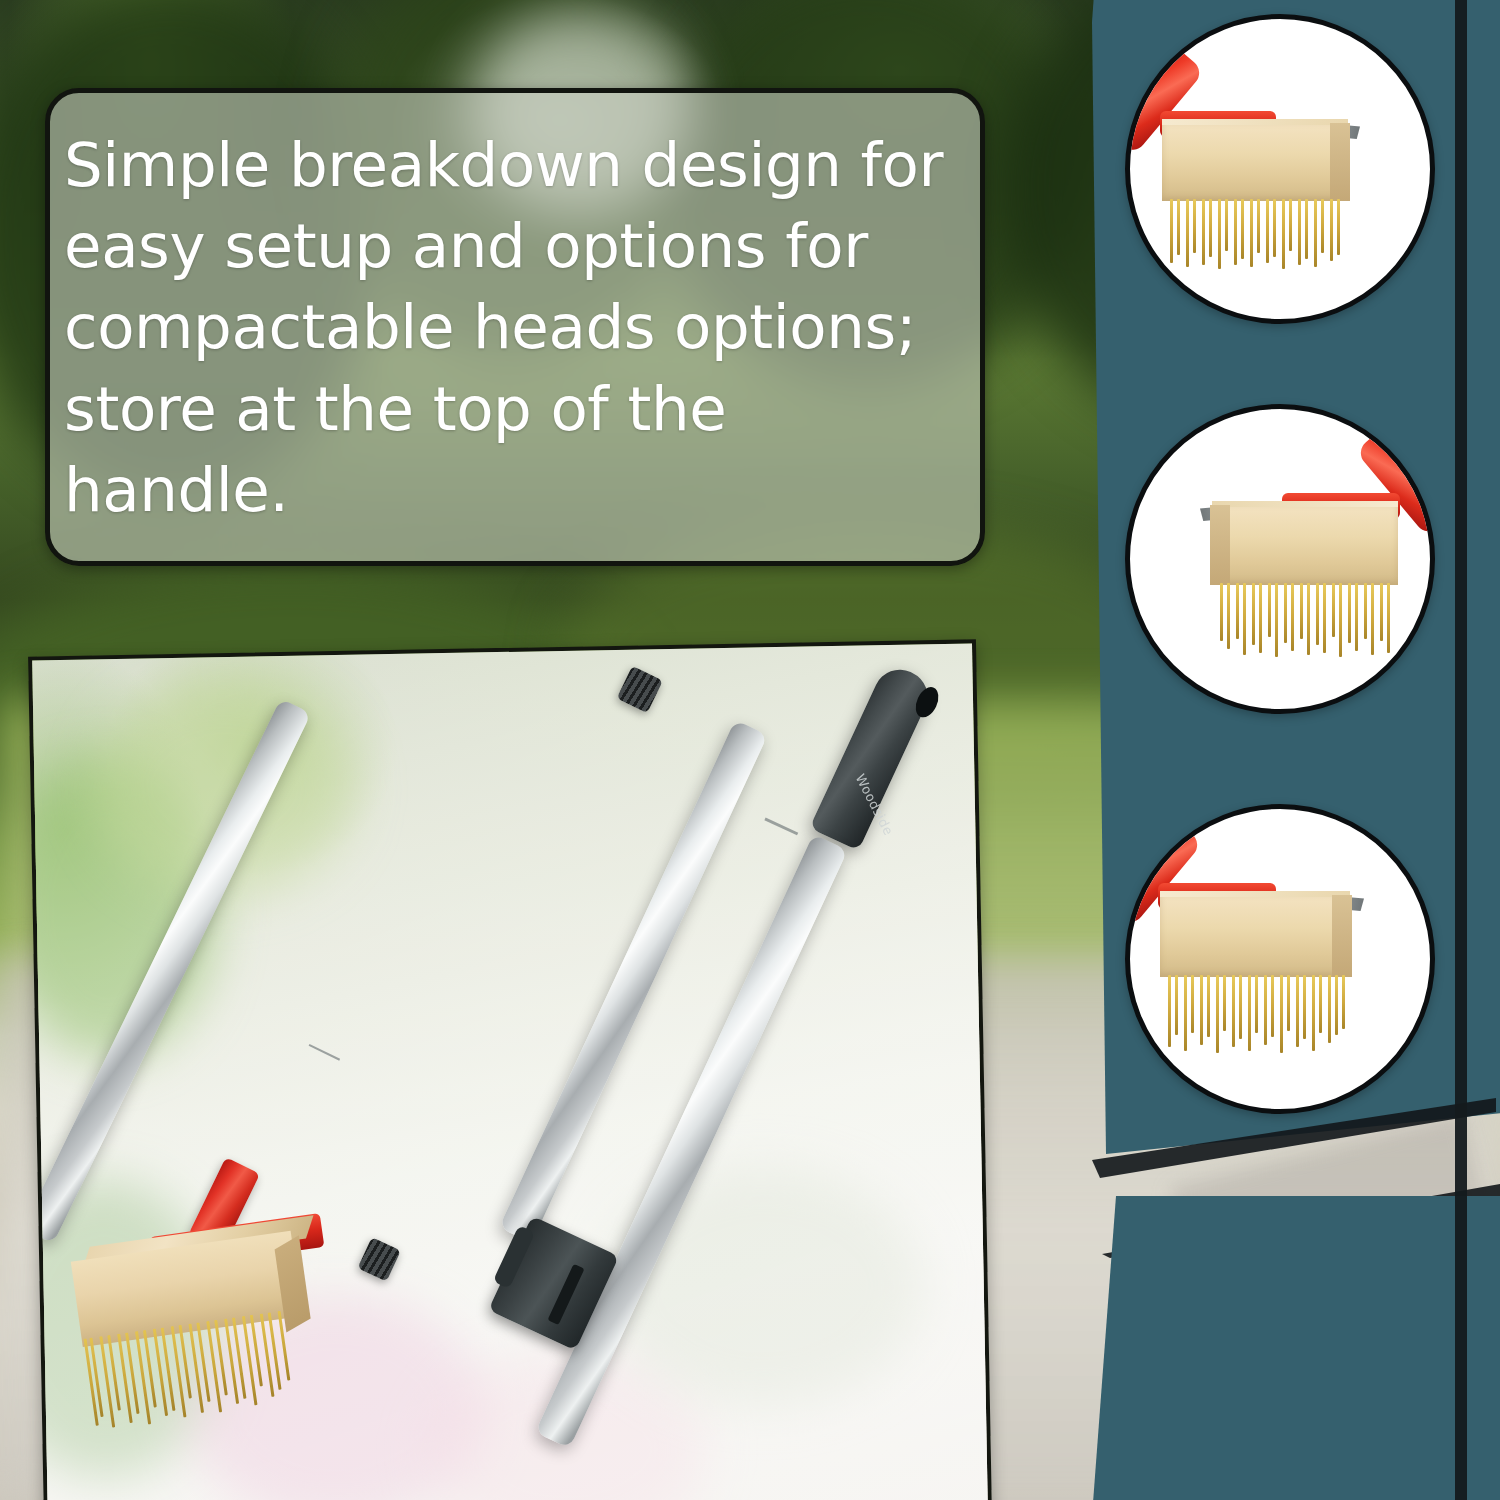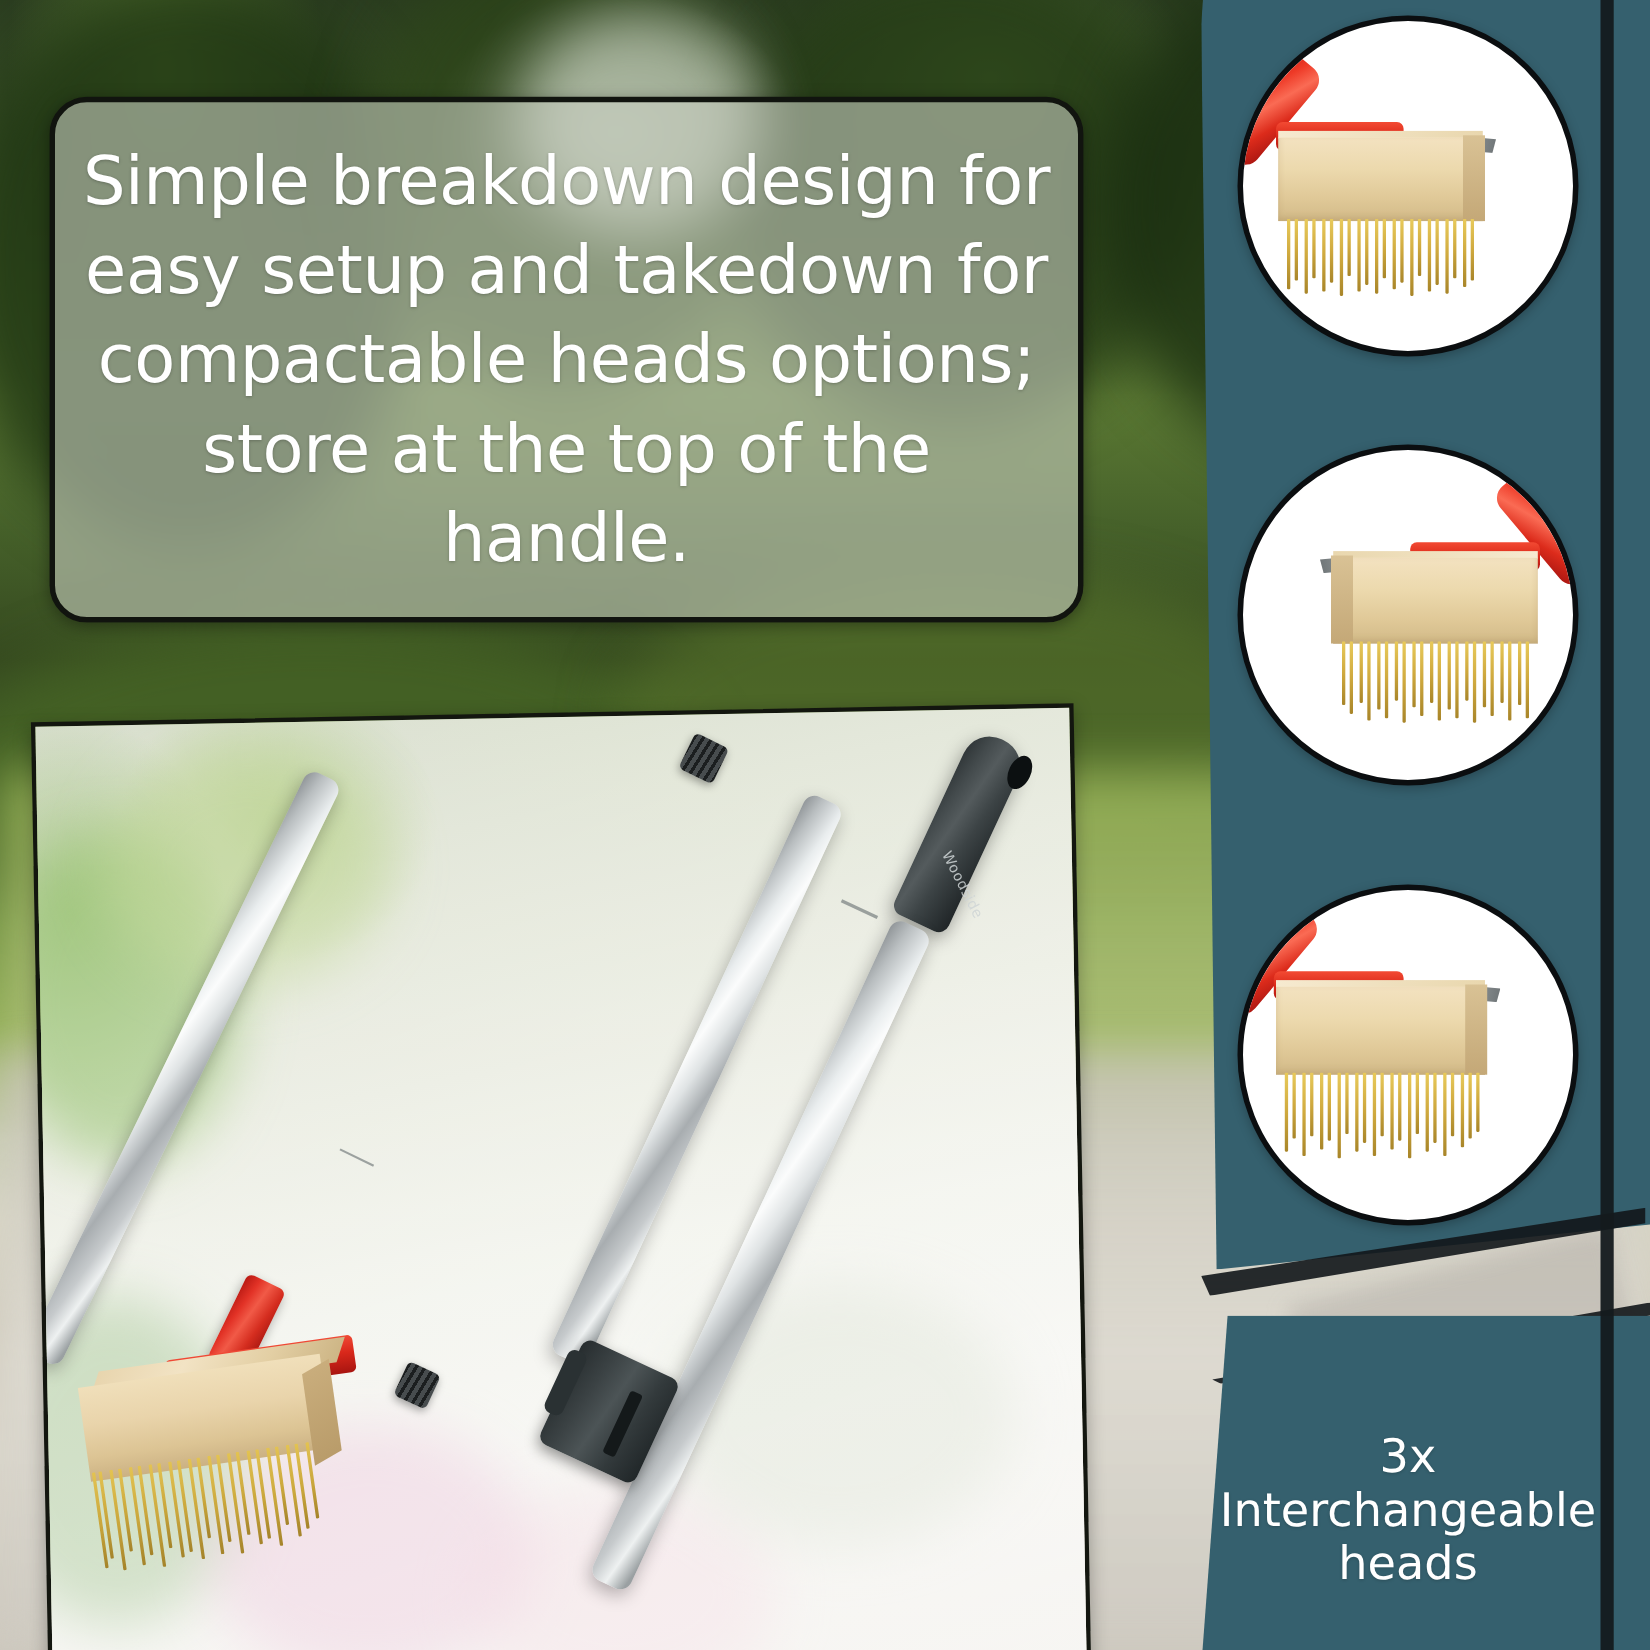--- a/index.html
+++ b/index.html
@@ -48,21 +48,21 @@
   .text-card{
     position:absolute;left:45px;top:88px;width:930px;height:468px;
     border:5px solid #11140f;border-radius:34px;
     background:rgba(203,208,196,.58);
     backdrop-filter:blur(3px);
     box-shadow:0 3px 14px rgba(0,0,0,.35);
     display:flex;align-items:center;justify-content:center;
     overflow:hidden;
   }
   .text-card-inner{
-    width:100%;text-align:center;color:#ffffff;
+    width:100%;text-align:left;color:#ffffff;
     font-family:"DejaVu Sans", sans-serif;
     font-size:61px;line-height:1.33;font-weight:400;
     letter-spacing:-.4px;
     padding:0 14px;box-sizing:border-box;
     text-shadow:0 1px 3px rgba(0,0,0,.25);
   }
 
   
   .product-panel{
     position:absolute;left:28px;top:648px;width:940px;height:880px;
@@ -235,21 +235,21 @@
     <div class="bg-path"></div>
     <div class="bg-paving" style="left:1180px;top:1150px;width:300px;height:120px;transform:rotate(-14deg);"></div>
     <div class="bg-paving" style="left:1150px;top:1260px;width:340px;height:110px;transform:rotate(-12deg);"></div>
     <div class="bg-flower" style="left:120px;top:1290px;width:110px;height:90px;background:rgba(214,120,160,.45);"></div>
     <div class="bg-flower" style="left:300px;top:1350px;width:120px;height:90px;background:rgba(226,150,180,.4);"></div>
   </div>
 
   <div class="text-card">
     <div class="text-card-inner">
       <div>Simple breakdown design for</div>
-      <div>easy setup and takedown for</div>
+      <div>easy setup and options for</div>
       <div>compactable heads options;</div>
       <div>store at the top of the handle.</div>
     </div>
   </div>
 
   <div class="product-panel">
     <div class="pp-bg"></div>
     <div class="pp-blur" style="left:-40px;top:100px;width:220px;height:300px;background:rgba(120,175,70,.7);"></div>
     <div class="pp-blur" style="left:60px;top:20px;width:260px;height:220px;background:rgba(170,200,110,.55);"></div>
     <div class="pp-blur" style="left:-60px;top:520px;width:240px;height:300px;background:rgba(90,150,60,.45);"></div>
@@ -420,19 +420,14 @@
         <div class="sbb" style="left:139px;top:0;width:3px;height:64px;"></div>
         <div class="sbb" style="left:148px;top:0;width:3px;height:76px;"></div>
         <div class="sbb" style="left:155px;top:0;width:3px;height:58px;"></div>
         <div class="sbb" style="left:164px;top:0;width:3px;height:68px;"></div>
         <div class="sbb" style="left:171px;top:0;width:3px;height:60px;"></div>
         <div class="sbb" style="left:178px;top:0;width:3px;height:54px;"></div>
       </div>
     </div>
   </div>
 
-  <div class="teal-label">
-    <div>3x</div>
-    <div>Interchangeable</div>
-    <div>heads</div>
-  </div>
 
 </div>
 
 </body></html>

